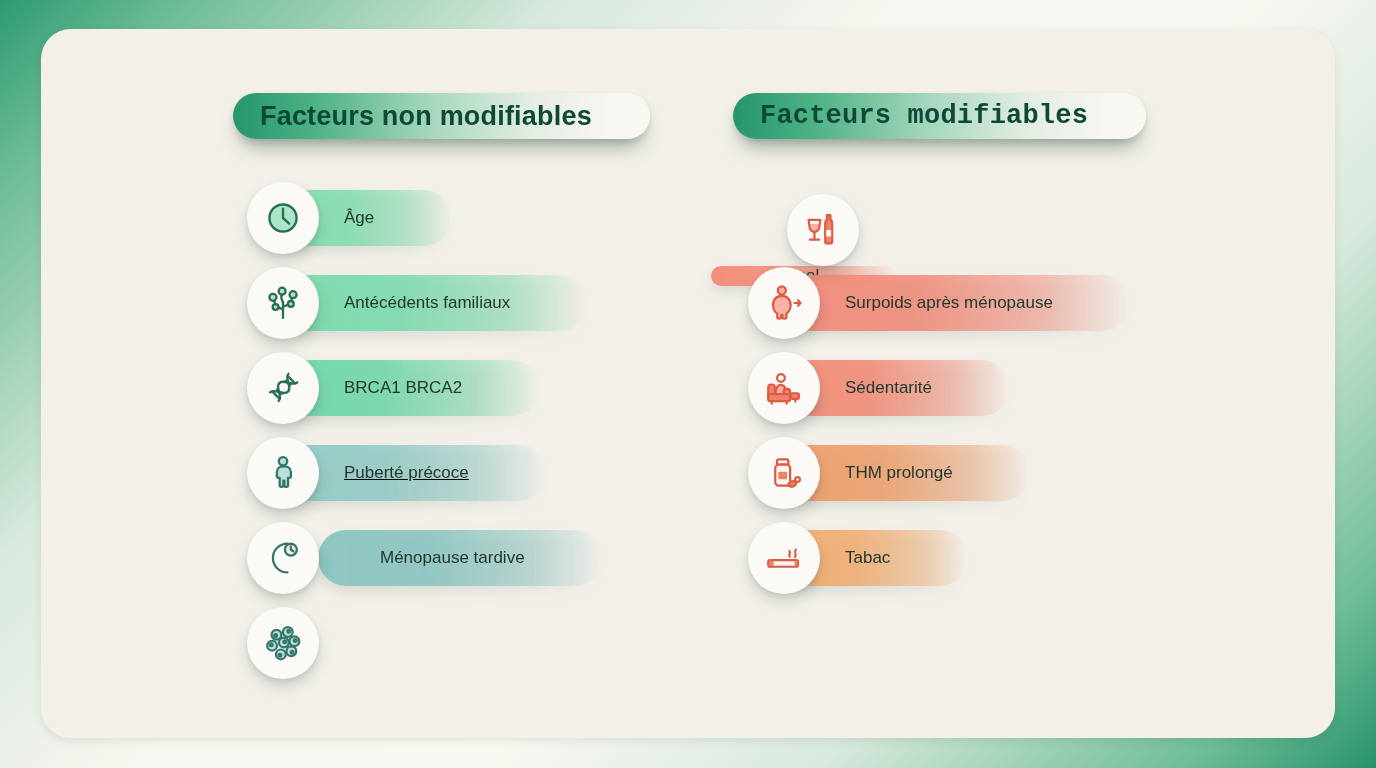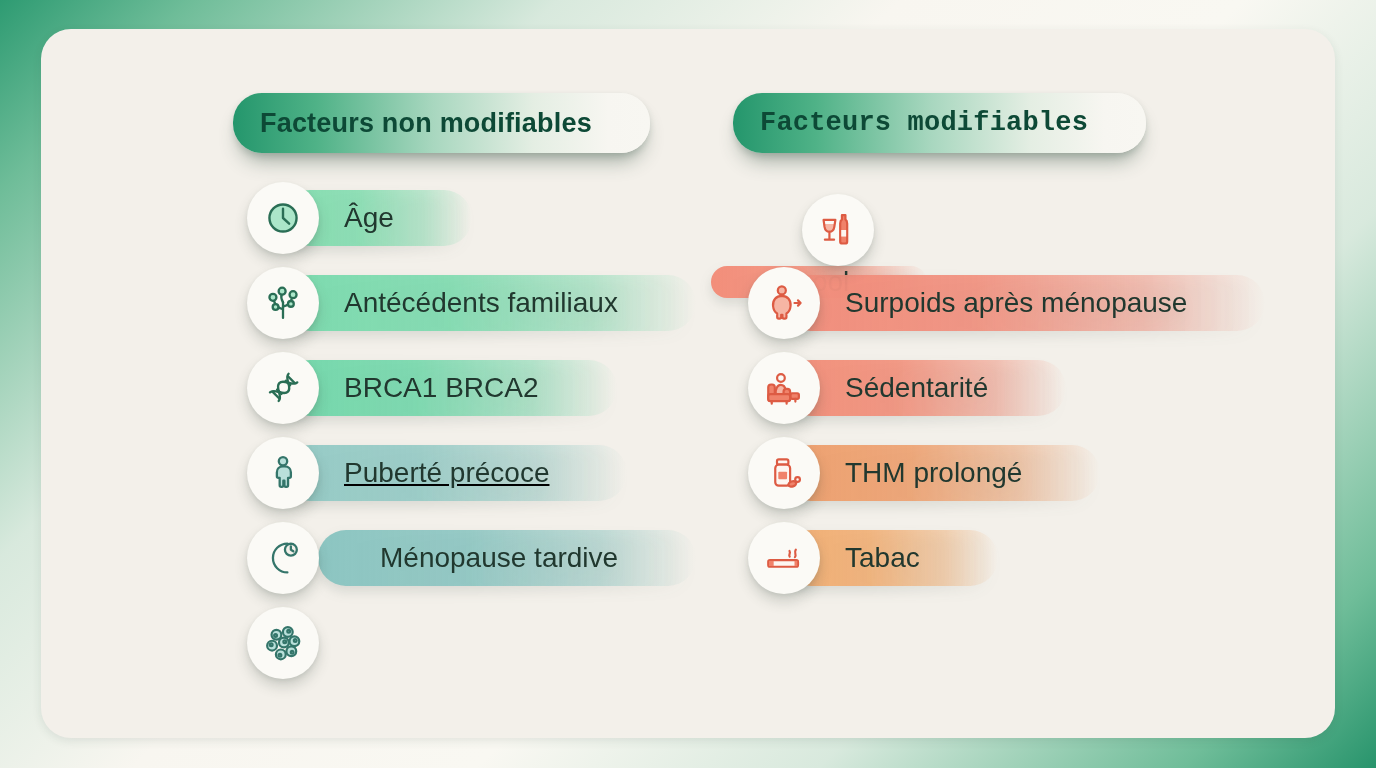--- a/index.html
+++ b/index.html
@@ -11,21 +11,21 @@
       #f8f6f0 42%, #f9f8f2 58%,
       #d8e9dd 74%, #6fbd99 91%, #28946c 100%);
     position:relative;
   }
   .card{
     position:absolute;left:41px;top:29px;width:1294px;height:709px;
     background:#f3f0ea;border-radius:30px;
     box-shadow:0 3px 10px rgba(30,60,45,.10);
   }
   .header-pill{
-    position:absolute;height:60px;border-radius:29px;
+    position:absolute;height:46px;border-radius:29px;
     display:inline-flex;align-items:center;
     padding:0 58px 0 27px;
     font-size:27px;font-weight:bold;color:#0d4936;letter-spacing:.2px;
     background:linear-gradient(90deg,#24966c 0%,#4fb287 20%,#a8d7bf 48%,#e4eee3 72%,#f7f6f1 90%,#f8f7f2 100%);
     box-shadow:0 14px 20px -7px rgba(50,80,65,.45), 0 3px 6px rgba(50,80,65,.15);
     white-space:nowrap;
   }
   .hdr-left{left:233px;top:93px;}
   .hdr-right{left:733px;top:93px;font-family:Liberation Mono, monospace;}
 
@@ -35,21 +35,21 @@
     background:#fbfaf6;flex:0 0 72px;
     box-shadow:0 8px 13px rgba(60,75,65,.20), 0 2px 4px rgba(60,75,65,.10);
     display:flex;align-items:center;justify-content:center;
     position:relative;z-index:2;
   }
   .badge svg{width:42px;height:42px;display:block;}
   .pill{
     margin-left:-37px;height:56px;border-radius:28px;
     display:flex;align-items:center;
     padding:0 78px 0 62px;
-    font-size:28px;color:#21382f;white-space:nowrap;
+    font-size:17px;color:#21382f;white-space:nowrap;
     filter:drop-shadow(0 6px 6px rgba(60,80,70,.14));
     position:relative;z-index:1;
   }
   
   .l1{left:247px;top:182px;} .l2{left:247px;top:267px;} .l3{left:247px;top:352px;}
   .l4{left:247px;top:437px;text-decoration:underline;} .l5{left:247px;top:522px;gap:36px;} .l6{left:247px;top:607px;}
   .r1{left:748px;top:194px;flex-direction:column;} .r2{left:748px;top:267px;align-items:center;} .r3{left:748px;top:352px;}
   .r4{left:748px;top:437px;} .r5{left:748px;top:522px;}
   svg *{vector-effect:non-scaling-stroke;}
 </style>

